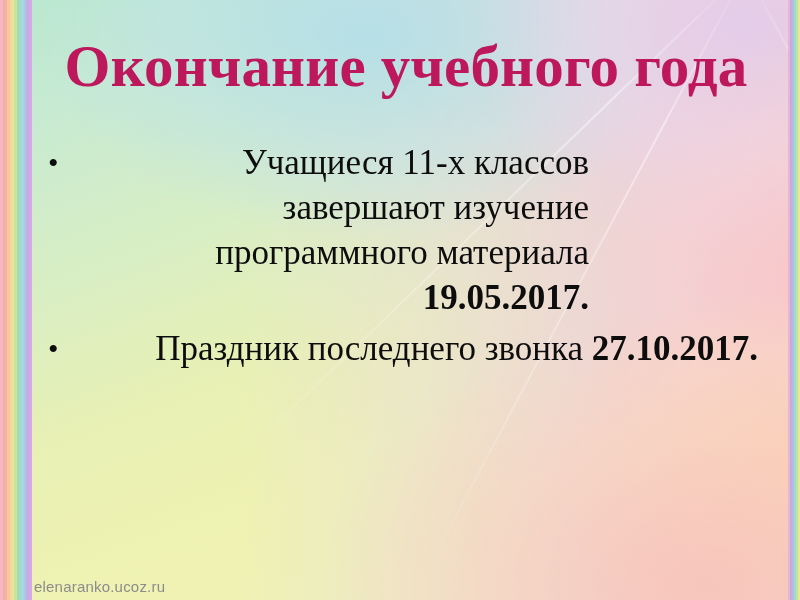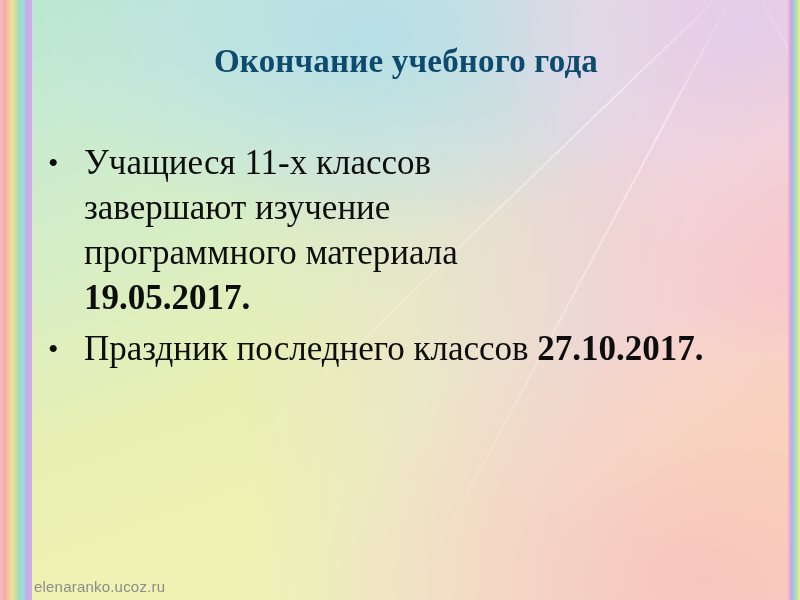--- a/index.html
+++ b/index.html
@@ -129,28 +129,28 @@
   }
   .stripes .st { height: 100%; }
 
   .stripes-left  { left: 0; }
   .stripes-right { right: 0; }
 
   
   #title {
     position: absolute;
     left: 56px;
-    top: 44px;
+    top: 36px;
     width: 700px;
     text-align: center;
     font-family: "Liberation Serif", serif;
     font-weight: bold;
-    font-size: 33px;
+    font-size: 59px;
     line-height: 1.05;
-    color: #0c4a6e;
+    color: #be185d;
     letter-spacing: 0.2px;
     white-space: nowrap;
   }
 
   
   #body {
     position: absolute;
     left: 42px;
     top: 140px;
     width: 716px;
@@ -169,20 +169,21 @@
     flex: 0 0 auto;
     width: 36px;
     font-size: 30px;
     line-height: 45px;
     text-align: left;
     padding-left: 6px;
     color: #0d0d0d;
   }
   .bullet-text {
     flex: 1 1 auto;
+    text-align: right;
   }
   .bullet-text b { font-weight: bold; }
 
   .b1 .bullet-text { max-width: 505px; }
 
   
   #watermark {
     position: absolute;
     left: 34px;
     top: 578px;
@@ -243,21 +244,21 @@
     <div class="bullet b1">
       <span class="bullet-mark">•</span>
       <span class="bullet-text">
         <span>Учащиеся 11-х классов завершают изучение программного материала </span><b>19.05.2017.</b><span></span>
       </span>
     </div>
 
     <div class="bullet b2">
       <span class="bullet-mark">•</span>
       <span class="bullet-text">
-        <span>Праздник последнего классов </span><b>27.10.2017.</b><span></span>
+        <span>Праздник последнего звонка </span><b>27.10.2017.</b><span></span>
       </span>
     </div>
 
   </div>
 
   <div id="watermark">elenaranko.ucoz.ru</div>
 
 </div>
 
 </body></html>

